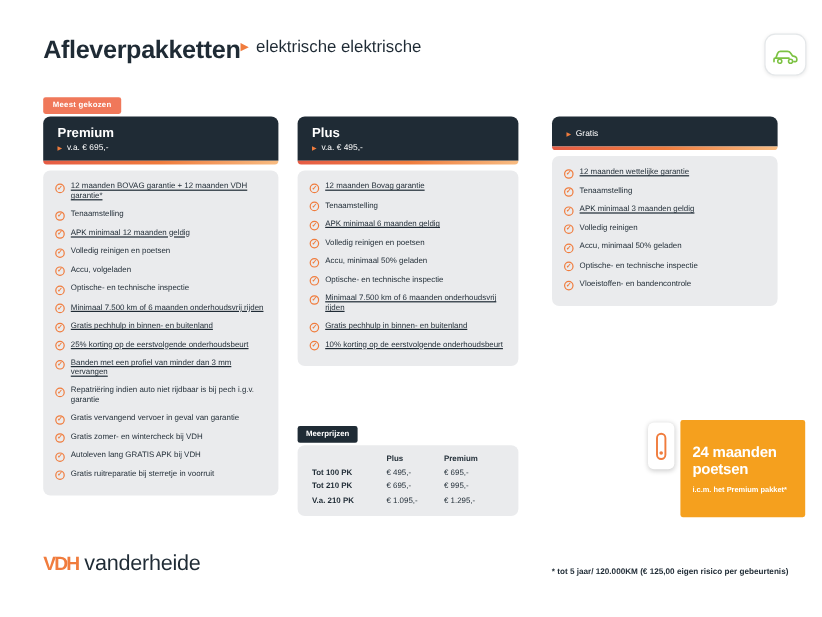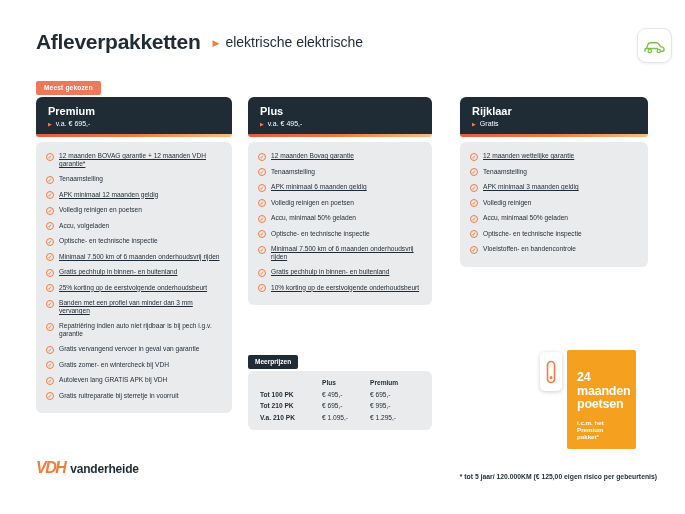--- a/index.html
+++ b/index.html
@@ -1,20 +1,20 @@
 <!DOCTYPE html>
 <html style="--navy: #1F2B35; --accent: #F07C3D; --badge: #F0785A; --amber: #F5A01E; --card: #EAEBED; --green: #7CC242; --grad_left: #E65C45; --grad_right: #F8BC82;"><head>
 <meta charset="utf-8">
 <style>
   *{margin:0;padding:0;box-sizing:border-box}
   html,body{background:#fff}
   body{font-family:"Liberation Sans",sans-serif;color:var(--navy,#1F2B35)}
   .page{position:relative;width:685px;height:514px;background:#fff;overflow:hidden;color:var(--navy,#1F2B35)}
 
-  .titlebar{position:absolute;left:36px;top:30px;display:flex;align-items:center;gap:12px}
+  .titlebar{position:absolute;left:36px;top:30px;display:flex;align-items:flex-start;gap:0}
   .title{font-size:21px;font-weight:bold;letter-spacing:-.3px}
   .subtitle{display:flex;align-items:baseline;gap:6px;font-size:14px}
   .subtitle .arrow{color:var(--accent,#F07C3D);font-size:9px;position:relative;top:-1px}
 
   .eco-btn{position:absolute;right:13px;top:28px;width:35px;height:35px;border:1px solid #E4E7E9;border-radius:9px;background:#fff;
            display:flex;align-items:center;justify-content:center;box-shadow:0 1px 3px rgba(0,0,0,.07);cursor:pointer}
 
   .badge-most{position:absolute;left:36px;top:81px;background:var(--badge,#F0785A);color:#fff;font-size:6.5px;font-weight:bold;
               padding:3px 8px 4px;border-radius:2px;letter-spacing:.2px}
 
@@ -41,27 +41,27 @@
   .mp-card{margin-top:2px;background:var(--card,#EAEBED);border-radius:6px;padding:8px 12px 9px}
   .mp-row{display:flex;margin-bottom:4.5px;font-size:6.6px;align-items:baseline}
   .mp-row:last-child{margin-bottom:0}
   .mp-label{width:62px;font-weight:bold}
   .mp-val{width:48px}
   .mp-head .mp-val{font-weight:bold}
 
   .guarantee{position:absolute;left:540px;top:350px;display:flex;align-items:flex-start;gap:5px}
   .g-icon-card{width:22px;height:39px;background:#fff;border-radius:5px;box-shadow:0 1px 4px rgba(0,0,0,.2);
                display:flex;align-items:center;justify-content:center;margin-top:2px}
-  .g-box{width:69px;min-height:81px;background:var(--amber,#F5A01E);color:#fff;padding:21px 10px 9px;border-radius:2px}
+  .g-box{width:104px;min-height:81px;background:var(--amber,#F5A01E);color:#fff;padding:21px 10px 9px;border-radius:2px}
   .g-line{font-size:12.5px;font-weight:bold;line-height:13.5px;letter-spacing:-.2px}
   .g-sub{margin-top:7px;font-size:6.2px;font-weight:bold}
 
   .brand{position:absolute;left:36px;top:459px;display:flex;align-items:baseline;gap:5px}
-  .brand-mark{color:var(--accent,#F07C3D);font-weight:bold;font-style:italic;font-size:16px;letter-spacing:-1.5px}
-  .brand-name{font-size:12px;font-weight:bold;letter-spacing:-.2px}
+  .brand-mark{color:var(--accent,#F07C3D);font-weight:bold;font-size:16px;letter-spacing:-1.5px}
+  .brand-name{font-size:18px;font-weight:normal;letter-spacing:-.2px}
   .footnote{position:absolute;right:28px;top:473px;font-size:6.8px;font-weight:bold}
 </style>
 </head>
 <body>
 
 <div class="page">
 
   <div class="titlebar">
     <h1 class="title">Afleverpakketten</h1>
     <div class="subtitle">
@@ -228,21 +228,20 @@
             <li class="feature">
               <span class="check">✓</span>
               <span class="ftext u">10% korting op de eerstvolgende onderhoudsbeurt</span>
             </li>
           </ul>
       </div>
     </section>
 
     <section class="package p3">
       <header class="pkg-header">
-        <div class="pkg-name">Rijklaar</div>
         <div class="pkg-price">
           <span class="arrow">▶</span>
           <span>Gratis</span>
         </div>
       </header>
       <div class="pkg-grad"></div>
       <div class="pkg-card">
         <ul class="features">
 
             <li class="feature">

